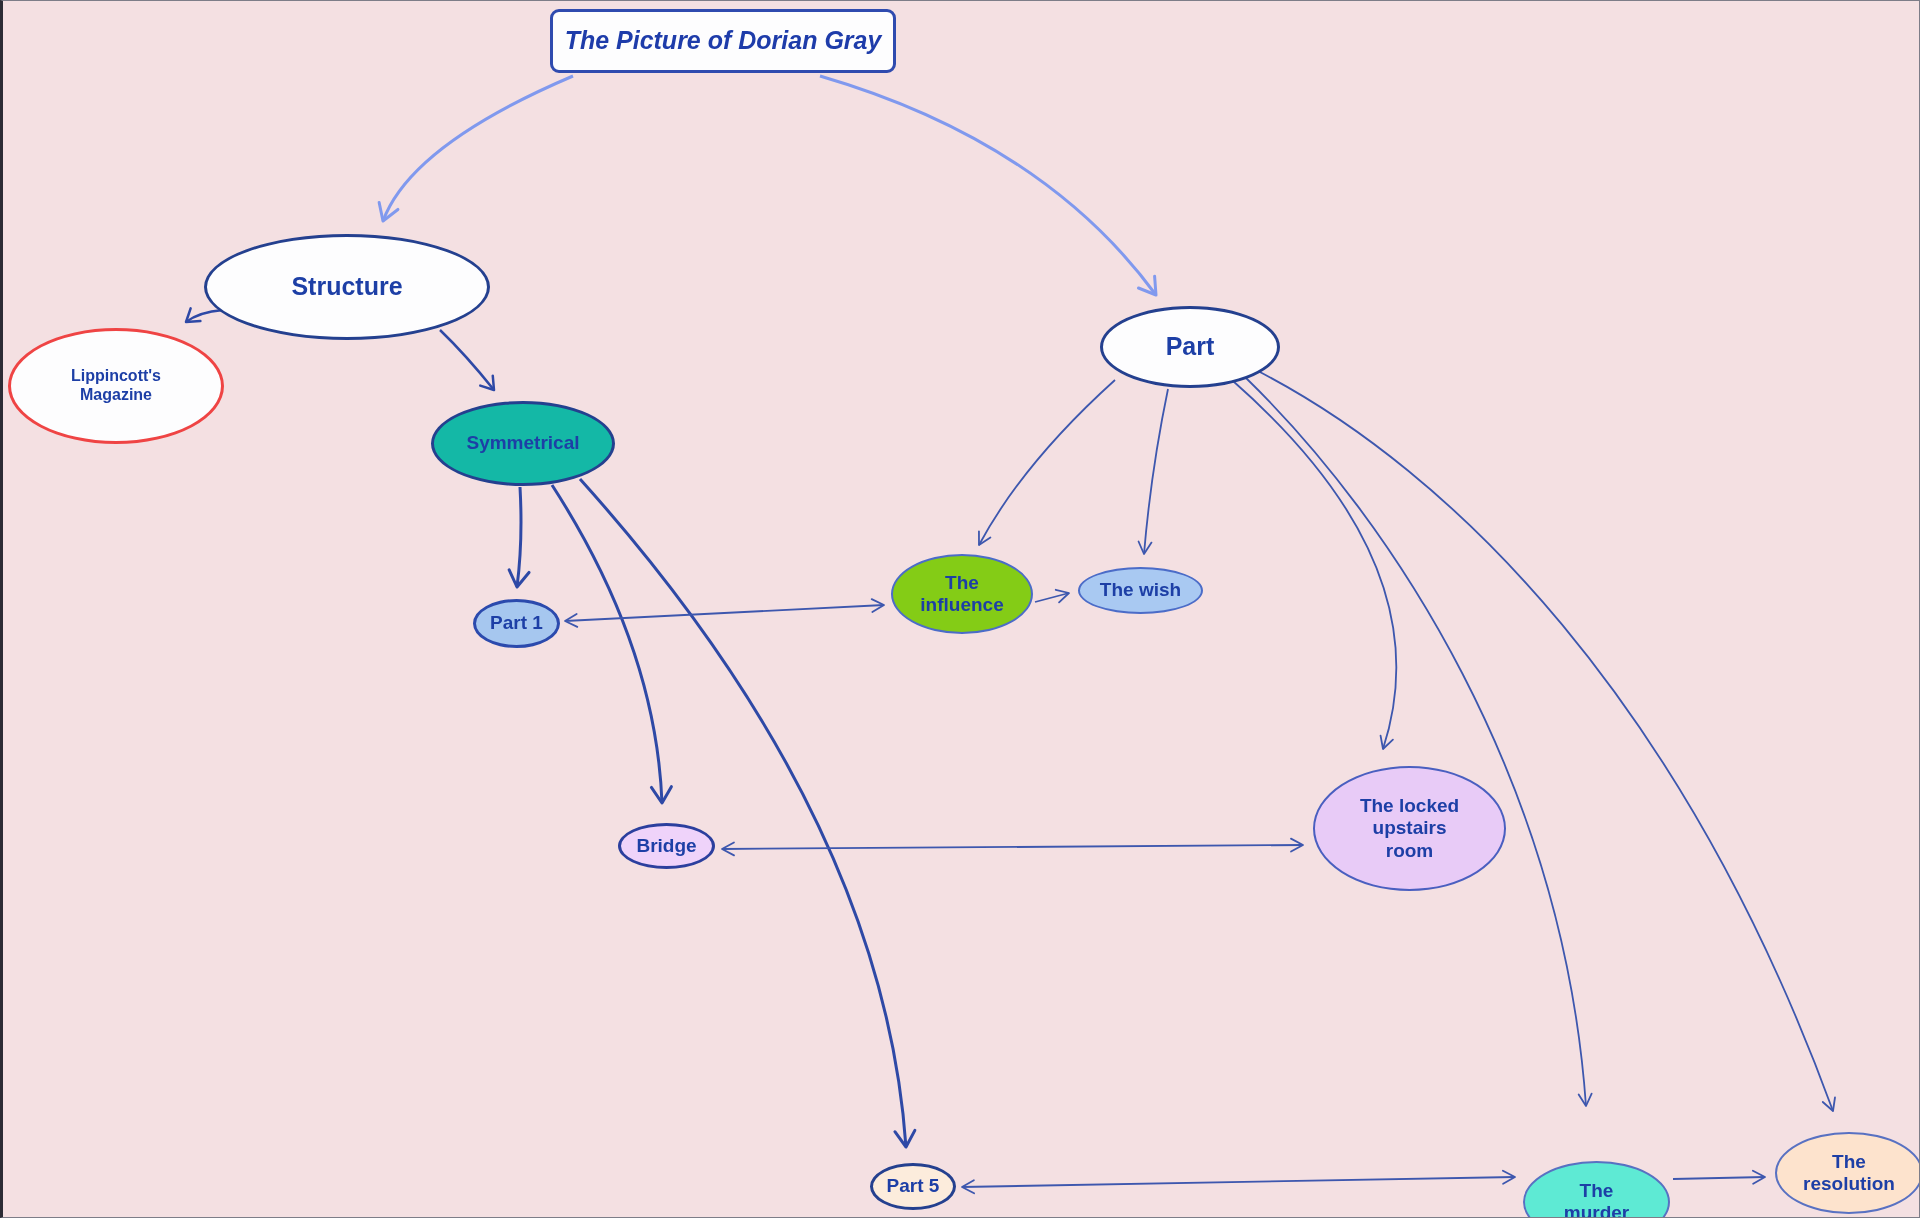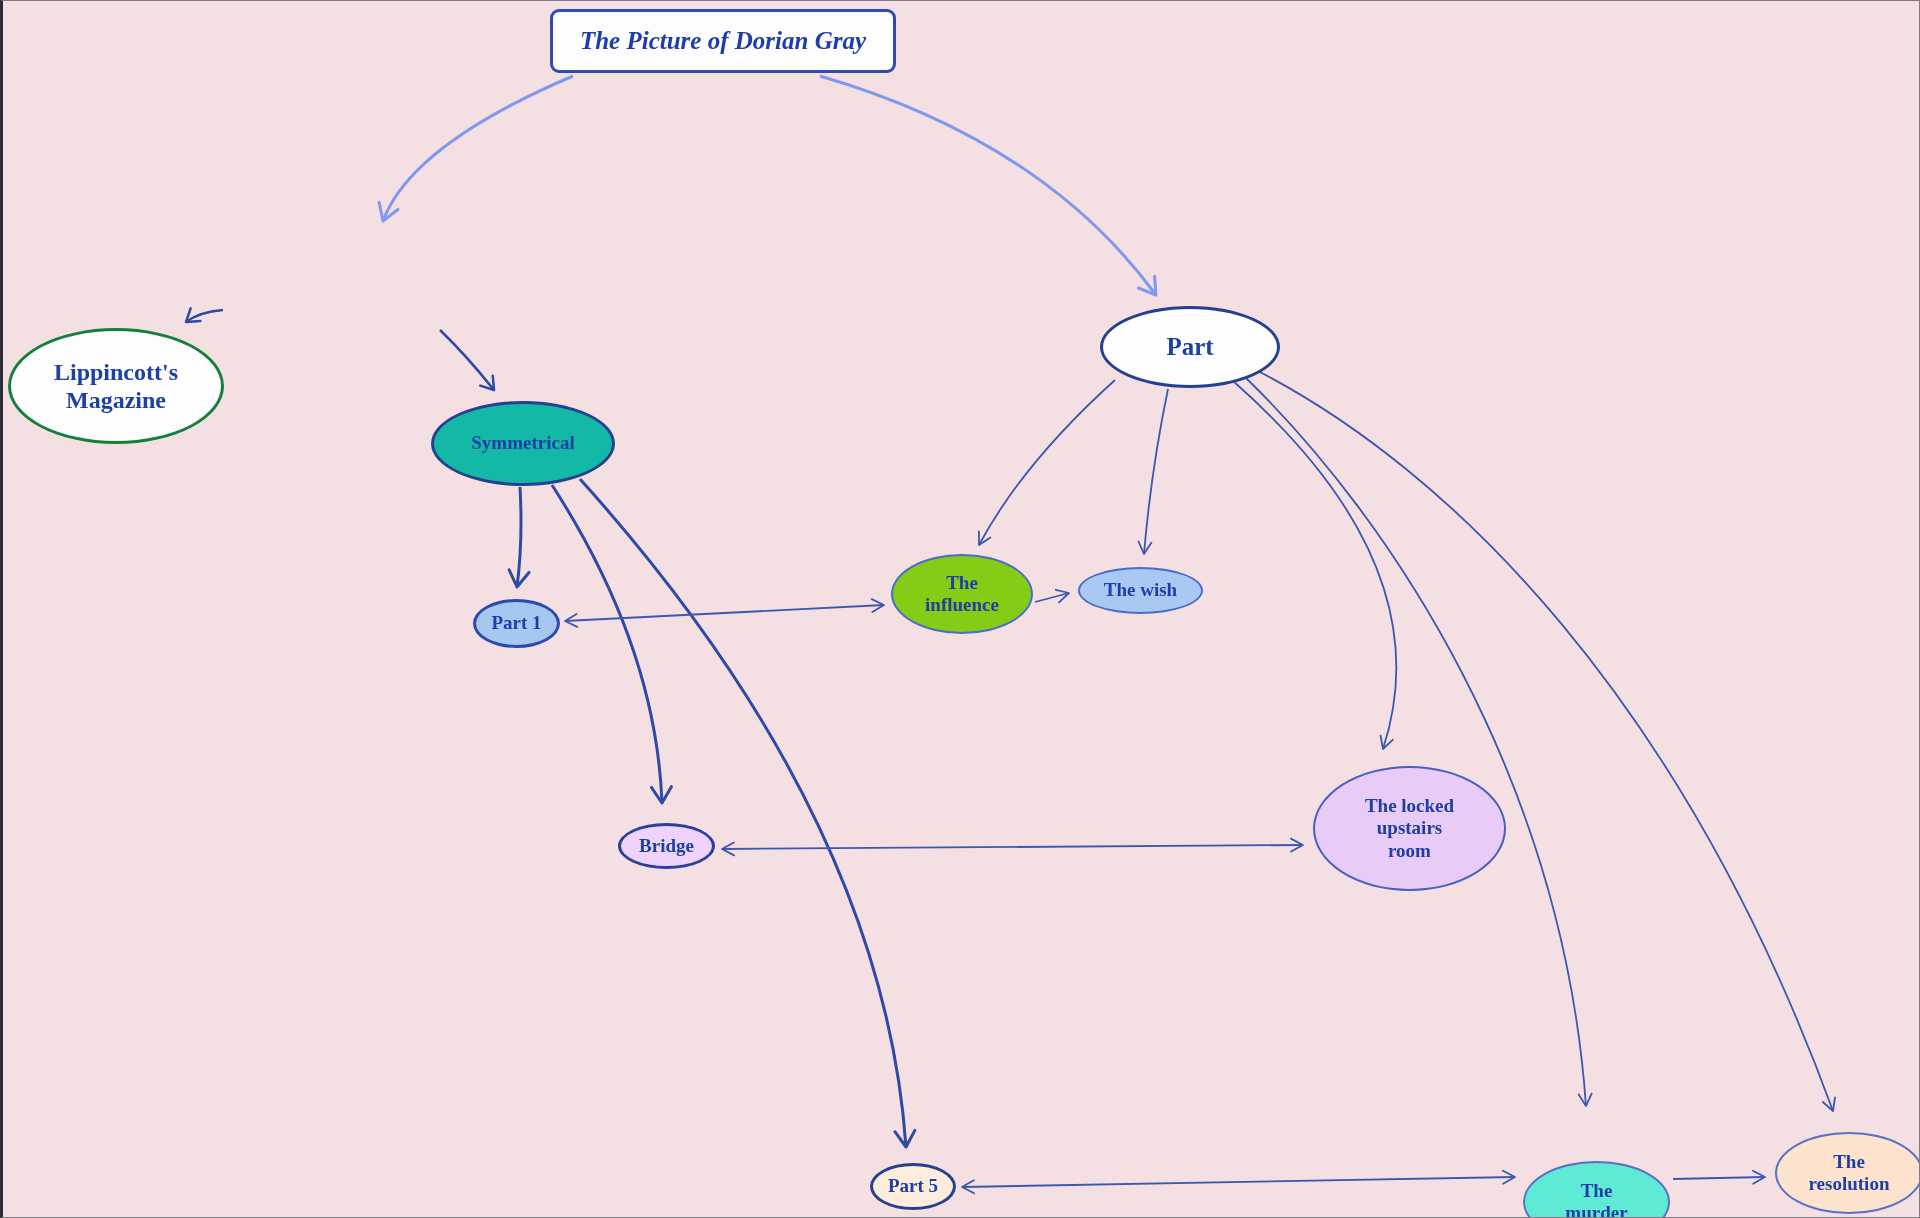--- a/index.html
+++ b/index.html
@@ -4,38 +4,38 @@
 <style>
   html,body{margin:0;padding:0;background:#d8d3d6;}
   #canvas{
     position:relative;
     width:1920px;height:1218px;
     background:#f4e0e2;
     overflow:hidden;
     border:1px solid #7d7d88;
     border-left:3px solid #2c2c35;
     box-sizing:border-box;
-    font-family:Liberation Serif, serif;
+    font-family:Liberation Sans, sans-serif;
   }
   #edges{position:absolute;left:0;top:0;width:1920px;height:1218px;z-index:1;}
   .node{
     position:absolute;z-index:2;
     display:flex;align-items:center;justify-content:center;
     text-align:center;font-weight:bold;
     color:#1d3fa6;line-height:1.18;
     box-sizing:border-box;
   }
   .ellipse{border-radius:50%;}
   .node-title{
     left:547px;top:8px;width:346px;height:64px;
     background:#fdfdfe;border:3px solid #2f4baf;border-radius:9px;
     font-size:25px;font-style:italic;white-space:nowrap;color:#1e3caa;
   }
   .node-structure{left:201px;top:233px;width:286px;height:106px;background:#fdfdfe;border:3px solid #24408f;font-size:25px;}
-  .node-lippincotts{left:5px;top:327px;width:216px;height:116px;background:#fdfdfe;border:3px solid #15803d;font-size:24px;padding:0 26px;}
+  .node-lippincotts{left:5px;top:327px;width:216px;height:116px;background:#fdfdfe;border:3px solid #ef4444;font-size:16px;padding:0 26px;}
   .node-symmetrical{left:428px;top:400px;width:184px;height:85px;background:#14b8a6;border:3px solid #24408f;font-size:19px;}
   .node-part1{left:470px;top:598px;width:87px;height:49px;background:#a6c7ef;border:3px solid #2b4aad;font-size:19px;}
   .node-influence{left:888px;top:553px;width:142px;height:80px;background:#84cc16;border:2px solid #4b6cc8;font-size:19px;padding:0 19px;}
   .node-wish{left:1075px;top:566px;width:125px;height:47px;background:#a9c9f2;border:2px solid #4b6cc8;font-size:19px;}
   .node-plot{left:1097px;top:305px;width:180px;height:82px;background:#fdfdfe;border:3px solid #24408f;font-size:25px;}
   .node-locked{left:1310px;top:765px;width:193px;height:125px;background:#e8cbf7;border:2px solid #4a5fc0;font-size:19px;padding:0 42px;}
   .node-bridge{left:615px;top:822px;width:97px;height:46px;background:#efd3fa;border:3px solid #2b3f9e;font-size:19px;}
   .node-part2{left:867px;top:1162px;width:86px;height:47px;background:#fcecdc;border:3px solid #24408f;font-size:19px;}
   .node-murder{left:1520px;top:1160px;width:147px;height:82px;background:#5eead4;border:2px solid #5871c2;font-size:19px;padding:0 24px;}
   .node-resolution{left:1772px;top:1131px;width:148px;height:82px;background:#fde3cd;border:2px solid #5871c2;font-size:19px;padding:0 26px;}
@@ -82,20 +82,21 @@
 
     <path d="M 562,620 L 881,604" fill="none" stroke="#3d57ae" stroke-width="1.8" marker-start="url(#mMr)" marker-end="url(#mM)"></path>
     <path d="M 1032,601 L 1066,592" fill="none" stroke="#3d57ae" stroke-width="1.8" marker-end="url(#mM)"></path>
     <path d="M 719,848 L 1300,844" fill="none" stroke="#3d57ae" stroke-width="1.8" marker-start="url(#mMr)" marker-end="url(#mM)"></path>
     <path d="M 959,1186 L 1512,1176" fill="none" stroke="#3d57ae" stroke-width="1.8" marker-start="url(#mMr)" marker-end="url(#mM)"></path>
     <path d="M 1670,1178 L 1762,1176" fill="none" stroke="#3d57ae" stroke-width="1.8" marker-end="url(#mM)"></path>
   </svg>
 
   <div class="node node-title">The Picture of Dorian Gray</div>
 
+  <div class="node ellipse node-structure">Structure</div>
 
   <div class="node ellipse node-lippincotts">Lippincott's Magazine</div>
 
   <div class="node ellipse node-symmetrical">Symmetrical</div>
 
   <div class="node ellipse node-part1">Part 1</div>
 
   <div class="node ellipse node-influence">The influence</div>
 
   <div class="node ellipse node-wish">The wish</div>

